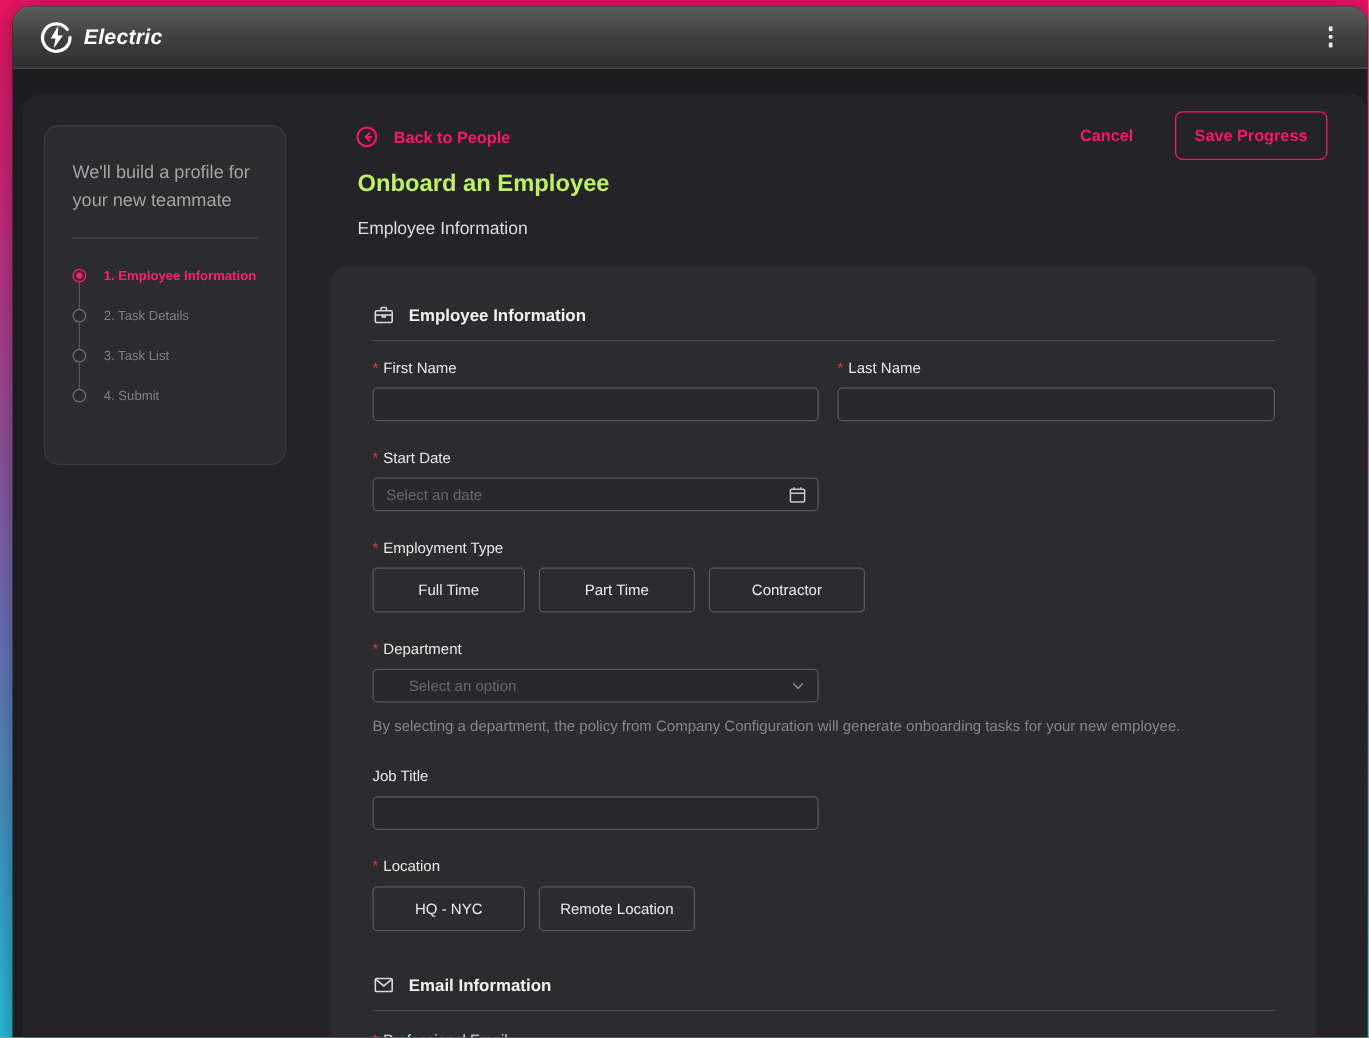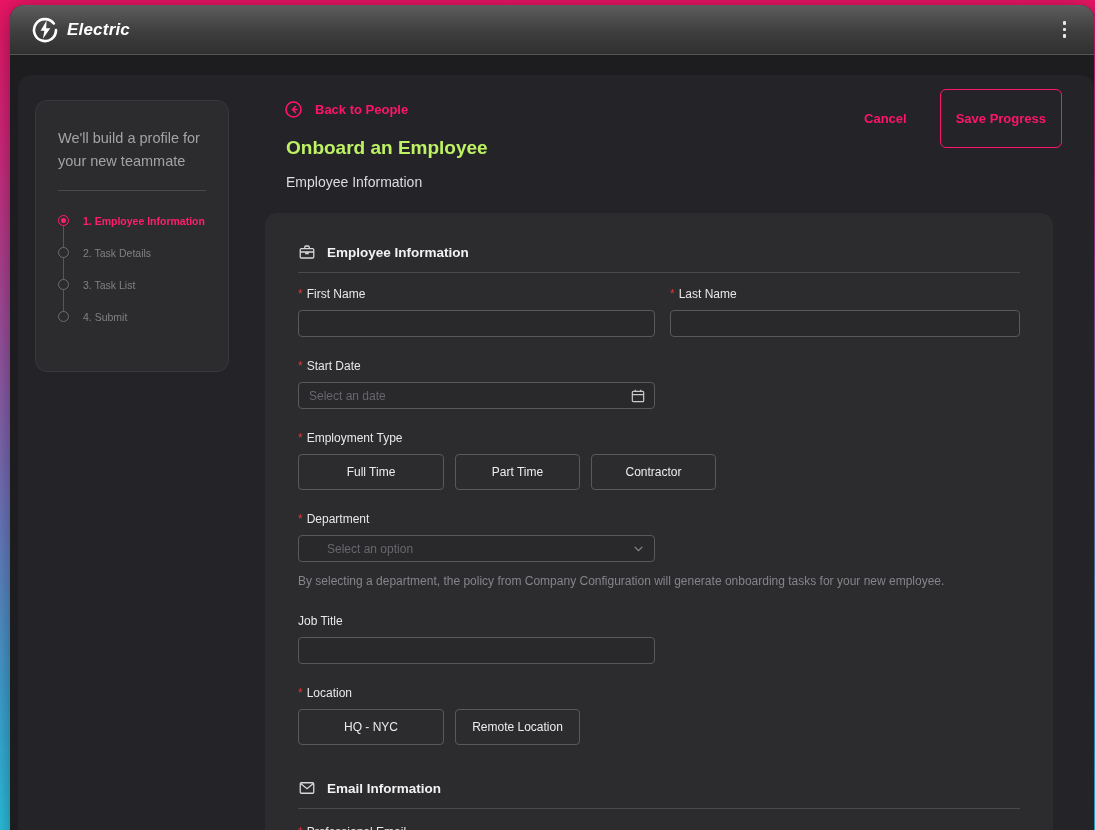--- a/index.html
+++ b/index.html
@@ -42,21 +42,21 @@
   .step.active .step-dot::after { content:''; position:absolute; inset:2px; border-radius:50%; background:#ff1f6d; }
   .step.active .step-label { color:#ff1f6d; font-weight:bold; }
 
   
   .back-link { position:absolute; left:267px; top:26px; display:flex; align-items:center; gap:13px;
     color:#ff146b; font-size:13px; font-weight:bold; cursor:pointer; }
   .header-actions { position:absolute; right:32px; top:14px; display:flex; align-items:center; gap:33px; }
   .btn-cancel { background:none; border:0; color:#ff146b; font-size:13px; font-weight:bold;
     font-family:inherit; cursor:pointer; }
   .btn-save { background:none; border:1px solid #ff146b; border-radius:6px; color:#ff146b;
-    font-size:13px; font-weight:bold; font-family:inherit; padding:21px 15px; cursor:pointer; }
+    font-size:13px; font-weight:bold; font-family:inherit; padding:11px 15px; cursor:pointer; }
   .page-title { position:absolute; left:268px; top:62px; color:#bef264; font-size:19px; font-weight:bold; }
   .page-subtitle { position:absolute; left:268px; top:99px; color:#dcdcde; font-size:14px; }
 
   
   .form-card { position:absolute; left:247px; top:138px; width:788px; height:760px;
     background:#2c2c2f; border-radius:12px; padding:30px 33px; }
 
   .section-head { display:flex; align-items:center; gap:11px; padding-bottom:11px;
     border-bottom:1px solid #4a4a4e; }
   .section-title { color:#f2f2f3; font-size:13.5px; font-weight:bold; }
@@ -78,21 +78,21 @@
 
   .select { position:relative; width:357px; height:27px; background:#29292c;
     border:1px solid #58585d; border-radius:4px; display:flex; align-items:center;
     padding:0 30px 0 28px; cursor:pointer; }
   .select .ph { color:#67676c; font-size:12px; }
   .select .chev { position:absolute; right:9px; color:#8a8a8e; display:flex; }
 
   .choice-row { display:flex; gap:11px; }
   .choice-btn { height:36px; background:transparent; border:1px solid #58585d; border-radius:4px;
     color:#ececee; font-size:12px; font-family:inherit; cursor:pointer; padding:0 10px; }
-  .cb-1 { width:146px; } .cb-2 { width:125px; } .cb-3 { width:125px; }
+  .cb-1 { width:122px; } .cb-2 { width:125px; } .cb-3 { width:125px; }
 
   .helper { color:#85858a; font-size:12px; line-height:1.75; margin-top:9px; max-width:650px; }
 
   .email-section { margin-top:34px; }
   .field-first { margin-top:16px; }
 
   .names-row { display:flex; gap:15px; margin-top:14px; }
   .names-row .field { margin-top:0; }
   .names-row .col2 { flex:1; }
   .names-row .col2 .t-input { width:100%; }

